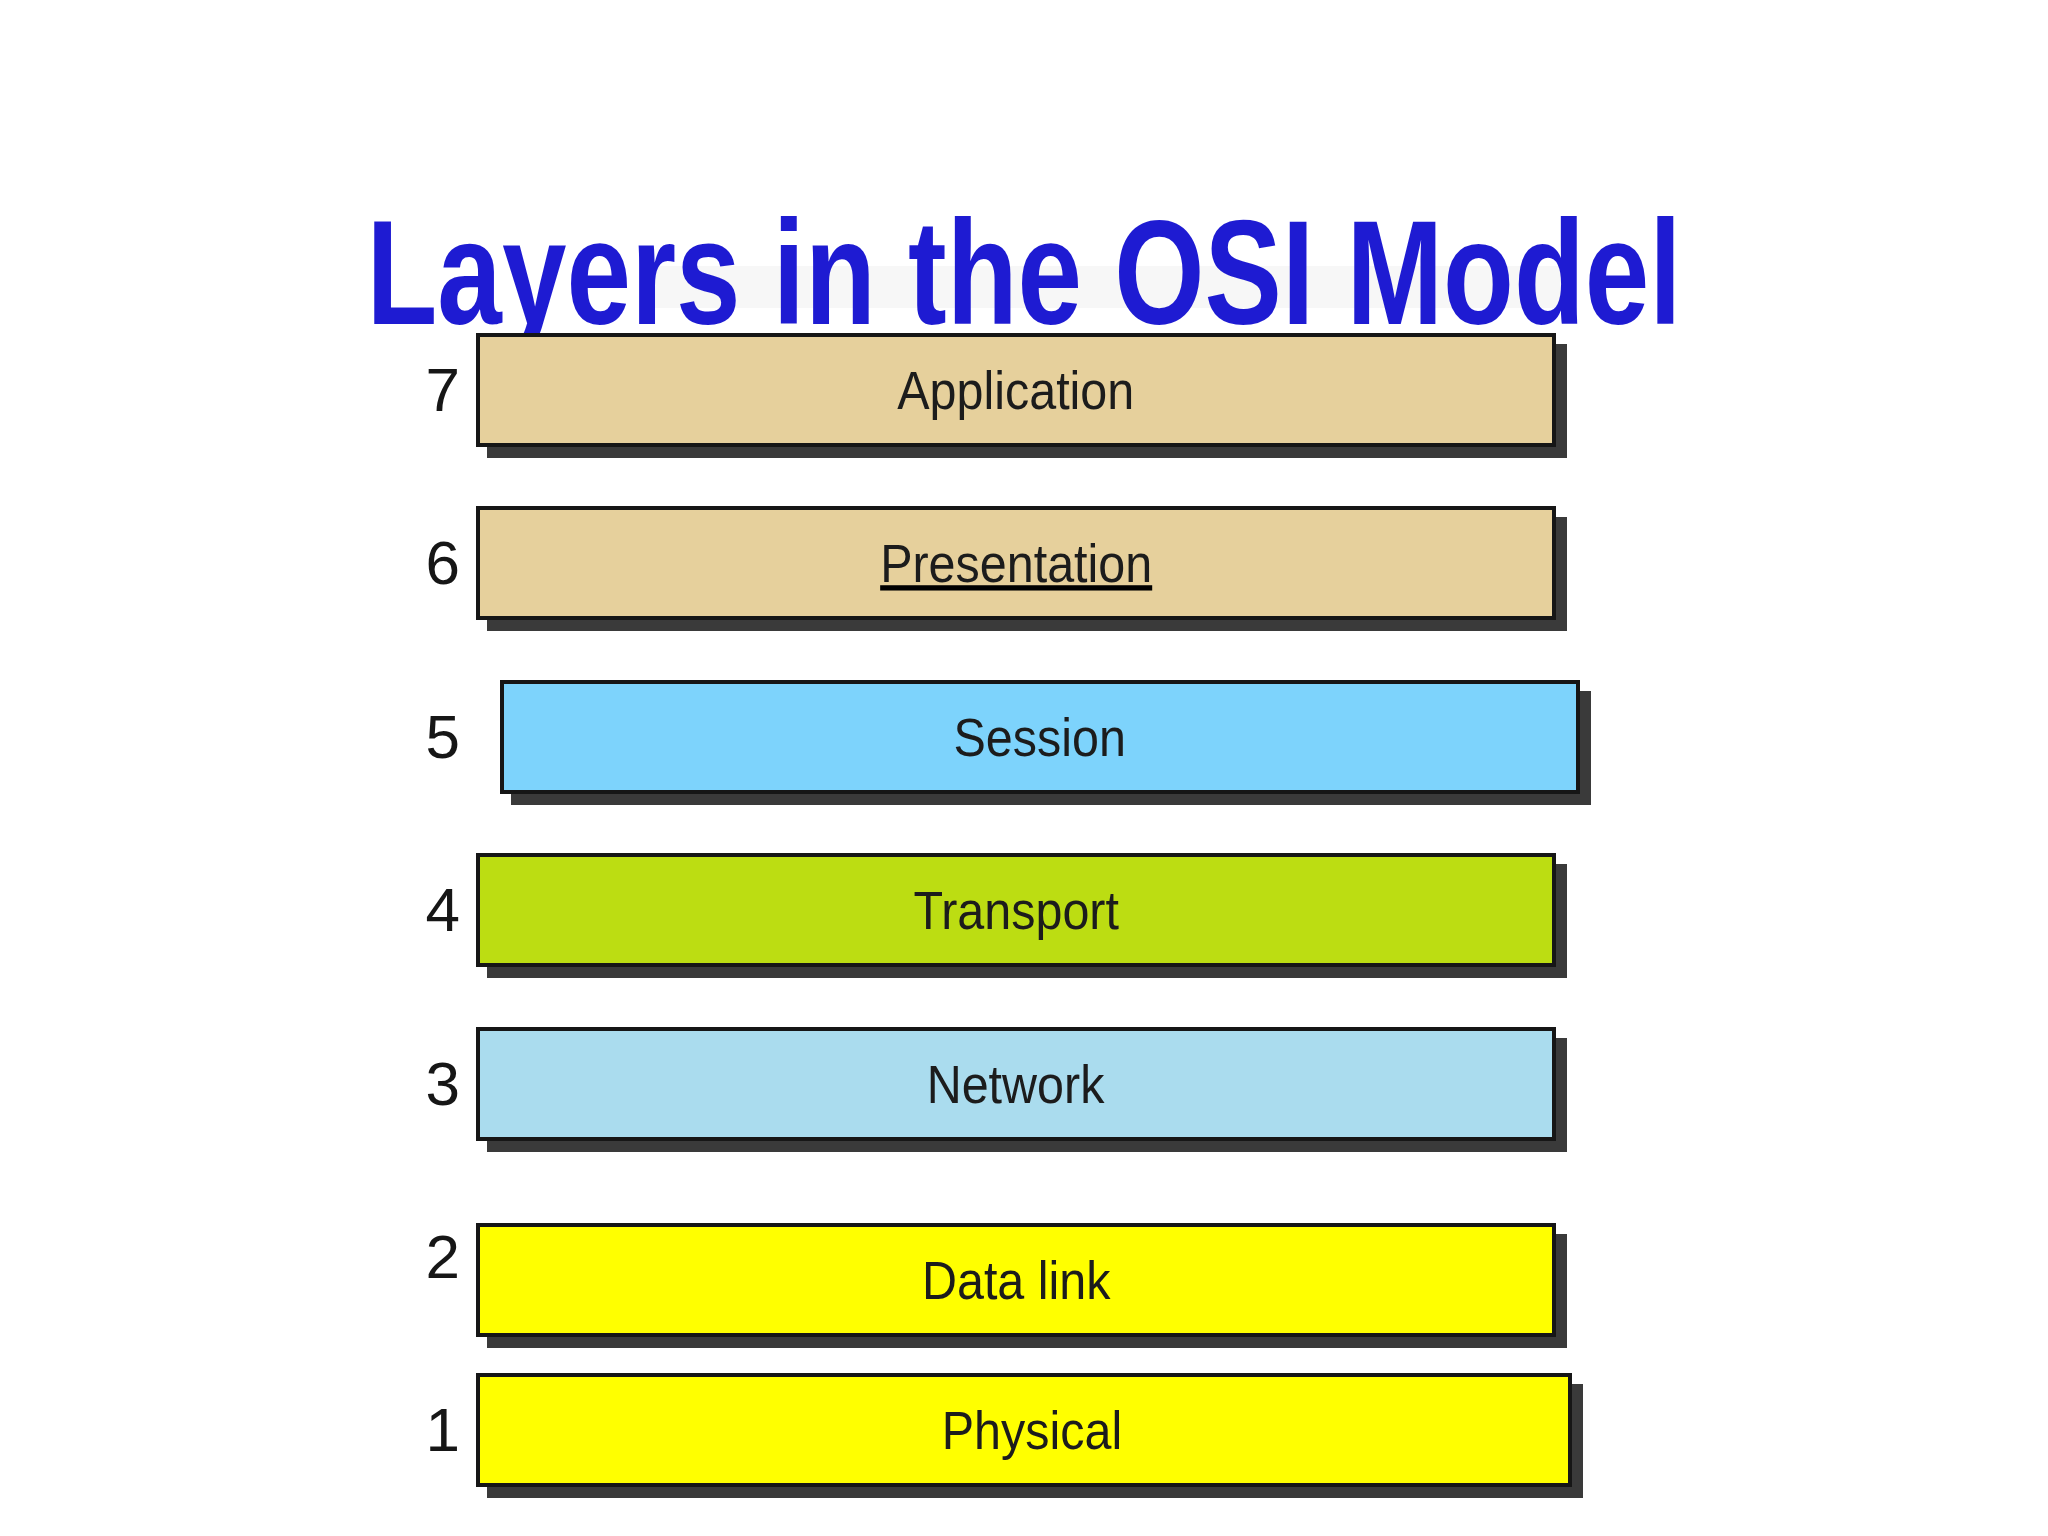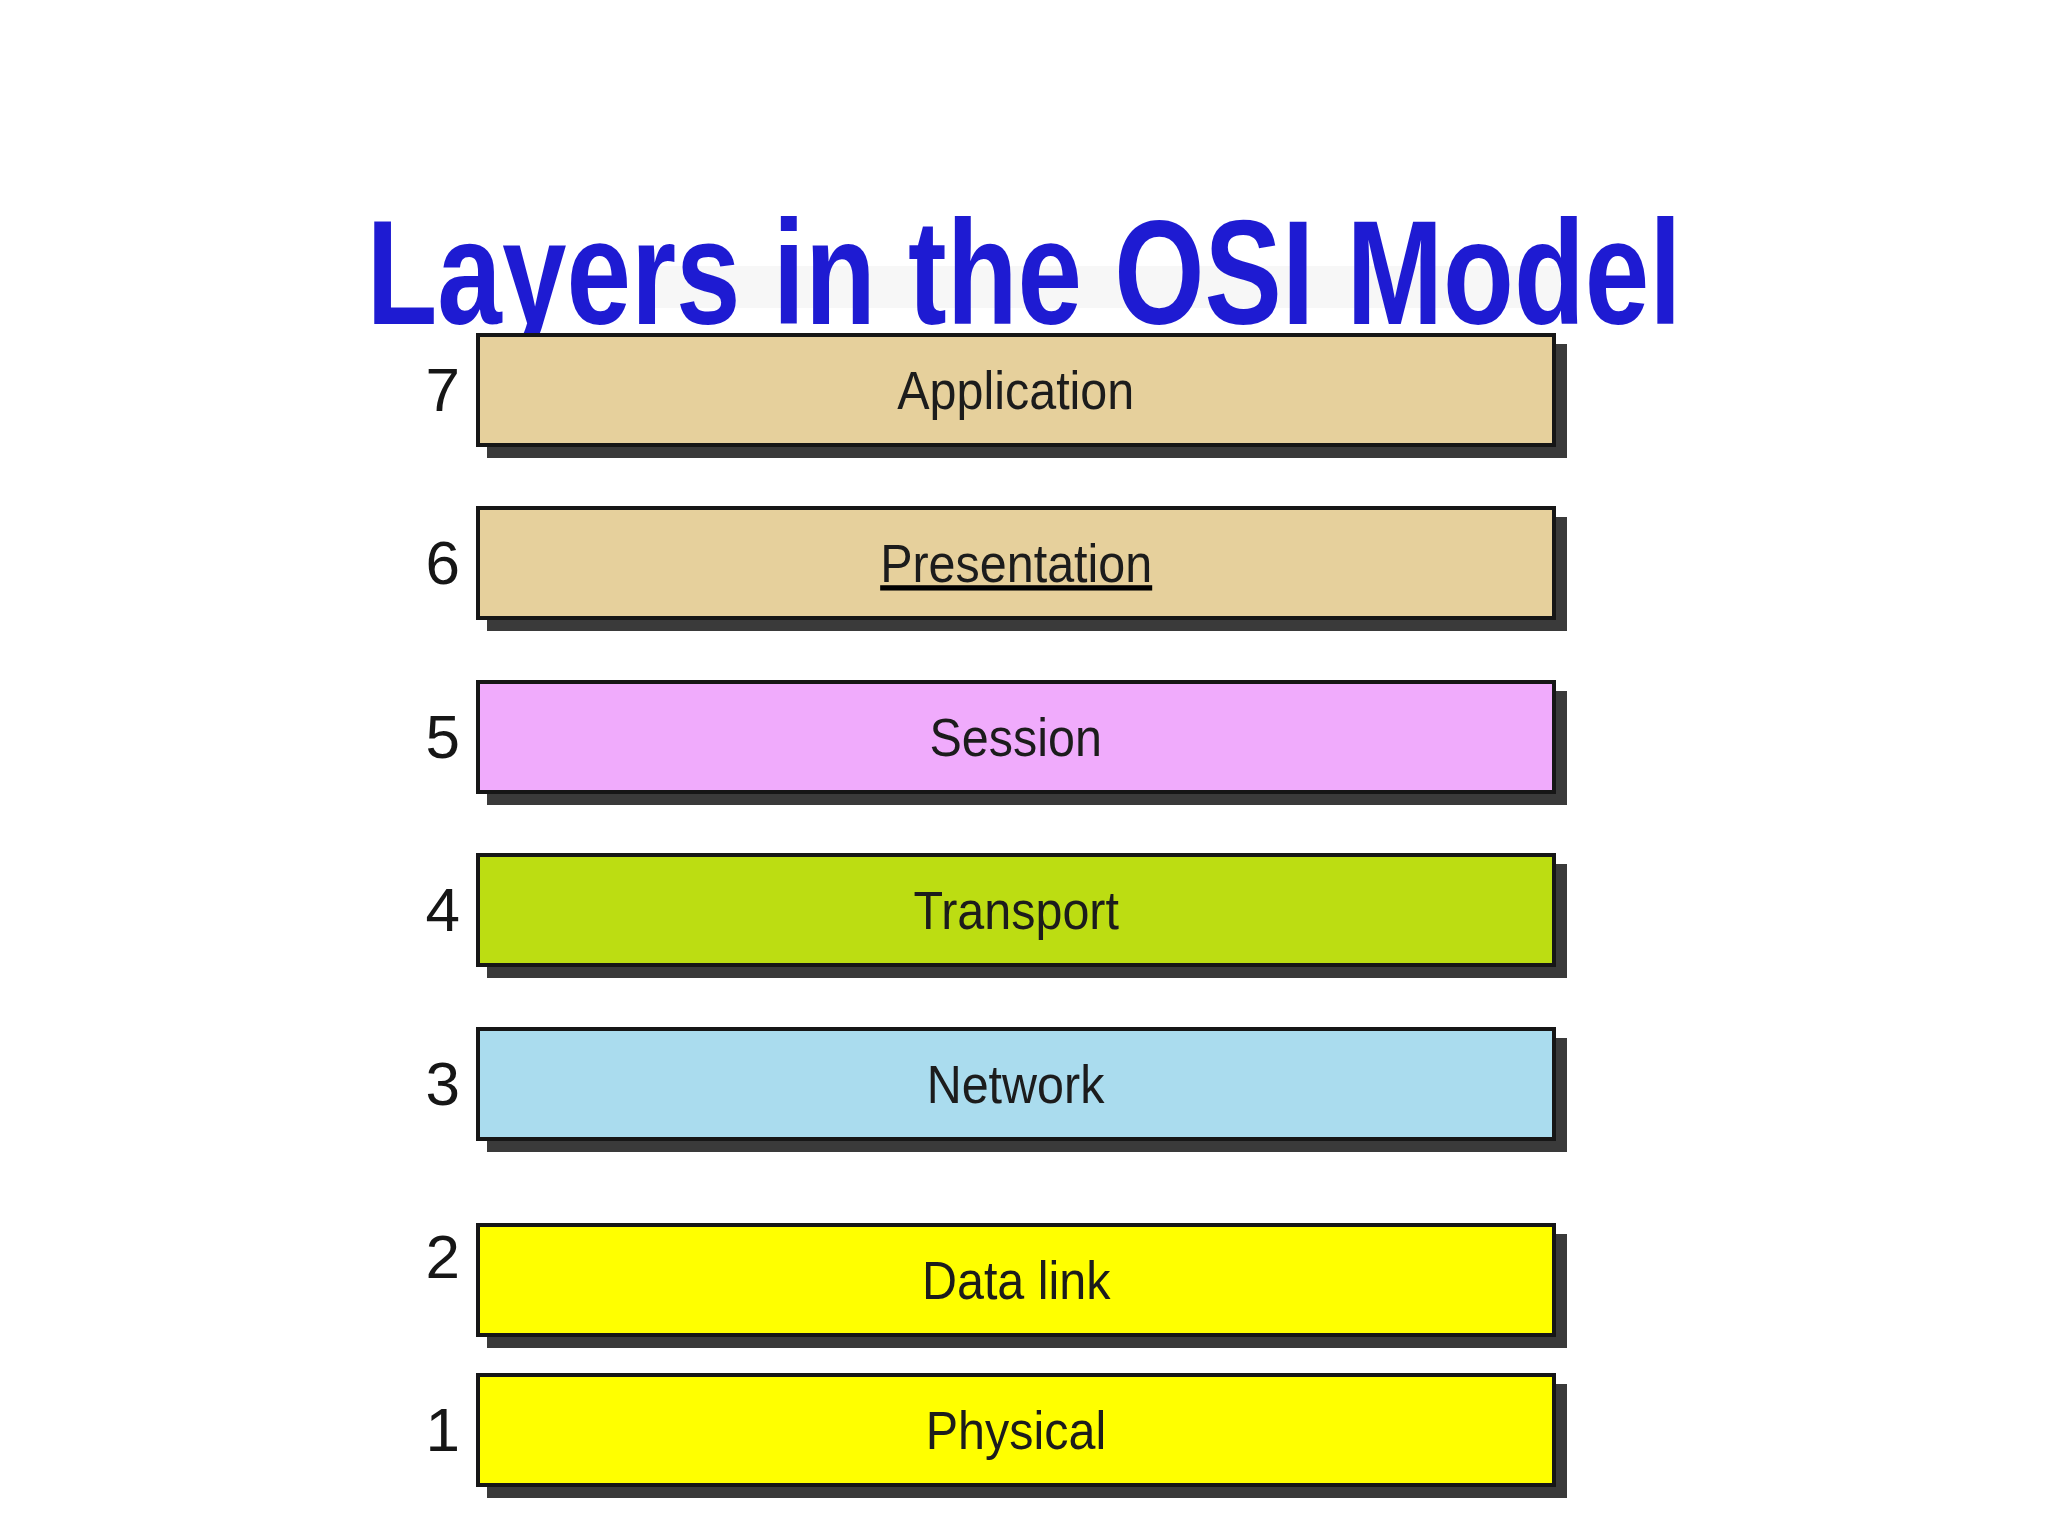--- a/index.html
+++ b/index.html
@@ -82,21 +82,21 @@
         </div>
       </div>
       <div class="layer-row" style="top: 506px;">
         <div class="layer-number">6</div>
         <div class="layer-box" style="background: rgb(230, 208, 156); border-color: rgb(22, 22, 22); box-shadow: rgb(58, 58, 58) 11px 11px 0px; text-decoration: underline;">
           <span class="layer-label" style="color: rgb(28, 28, 28);">Presentation</span>
         </div>
       </div>
       <div class="layer-row" style="top: 680px;">
         <div class="layer-number">5</div>
-        <div class="layer-box" style="background: #f0abfc; border-color: rgb(22, 22, 22); box-shadow: rgb(58, 58, 58) 11px 11px 0px;">
+        <div class="layer-box" style="background: #7dd3fc; border-color: rgb(22, 22, 22); box-shadow: rgb(58, 58, 58) 11px 11px 0px; margin-left: 24px;">
           <span class="layer-label" style="color: rgb(28, 28, 28);">Session</span>
         </div>
       </div>
       <div class="layer-row" style="top: 853px;">
         <div class="layer-number">4</div>
         <div class="layer-box" style="background: rgb(188, 221, 18); border-color: rgb(22, 22, 22); box-shadow: rgb(58, 58, 58) 11px 11px 0px;">
           <span class="layer-label" style="color: rgb(28, 28, 28);">Transport</span>
         </div>
       </div>
       <div class="layer-row" style="top: 1027px;">
@@ -106,18 +106,18 @@
         </div>
       </div>
       <div class="layer-row" style="top: 1200px;">
         <div class="layer-number">2</div>
         <div class="layer-box" style="background: rgb(255, 255, 0); border-color: rgb(22, 22, 22); box-shadow: rgb(58, 58, 58) 11px 11px 0px; margin-top: 23px;">
           <span class="layer-label" style="color: rgb(28, 28, 28);">Data link</span>
         </div>
       </div>
       <div class="layer-row" style="top: 1373px;">
         <div class="layer-number">1</div>
-        <div class="layer-box" style="background: rgb(255, 255, 0); border-color: rgb(22, 22, 22); box-shadow: rgb(58, 58, 58) 11px 11px 0px;">
+        <div class="layer-box" style="background: rgb(255, 255, 0); border-color: rgb(22, 22, 22); box-shadow: rgb(58, 58, 58) 11px 11px 0px; padding-left: 16px;">
           <span class="layer-label" style="color: rgb(28, 28, 28);">Physical</span>
         </div>
       </div>
     </div>
 </div>
 
 </body></html>

